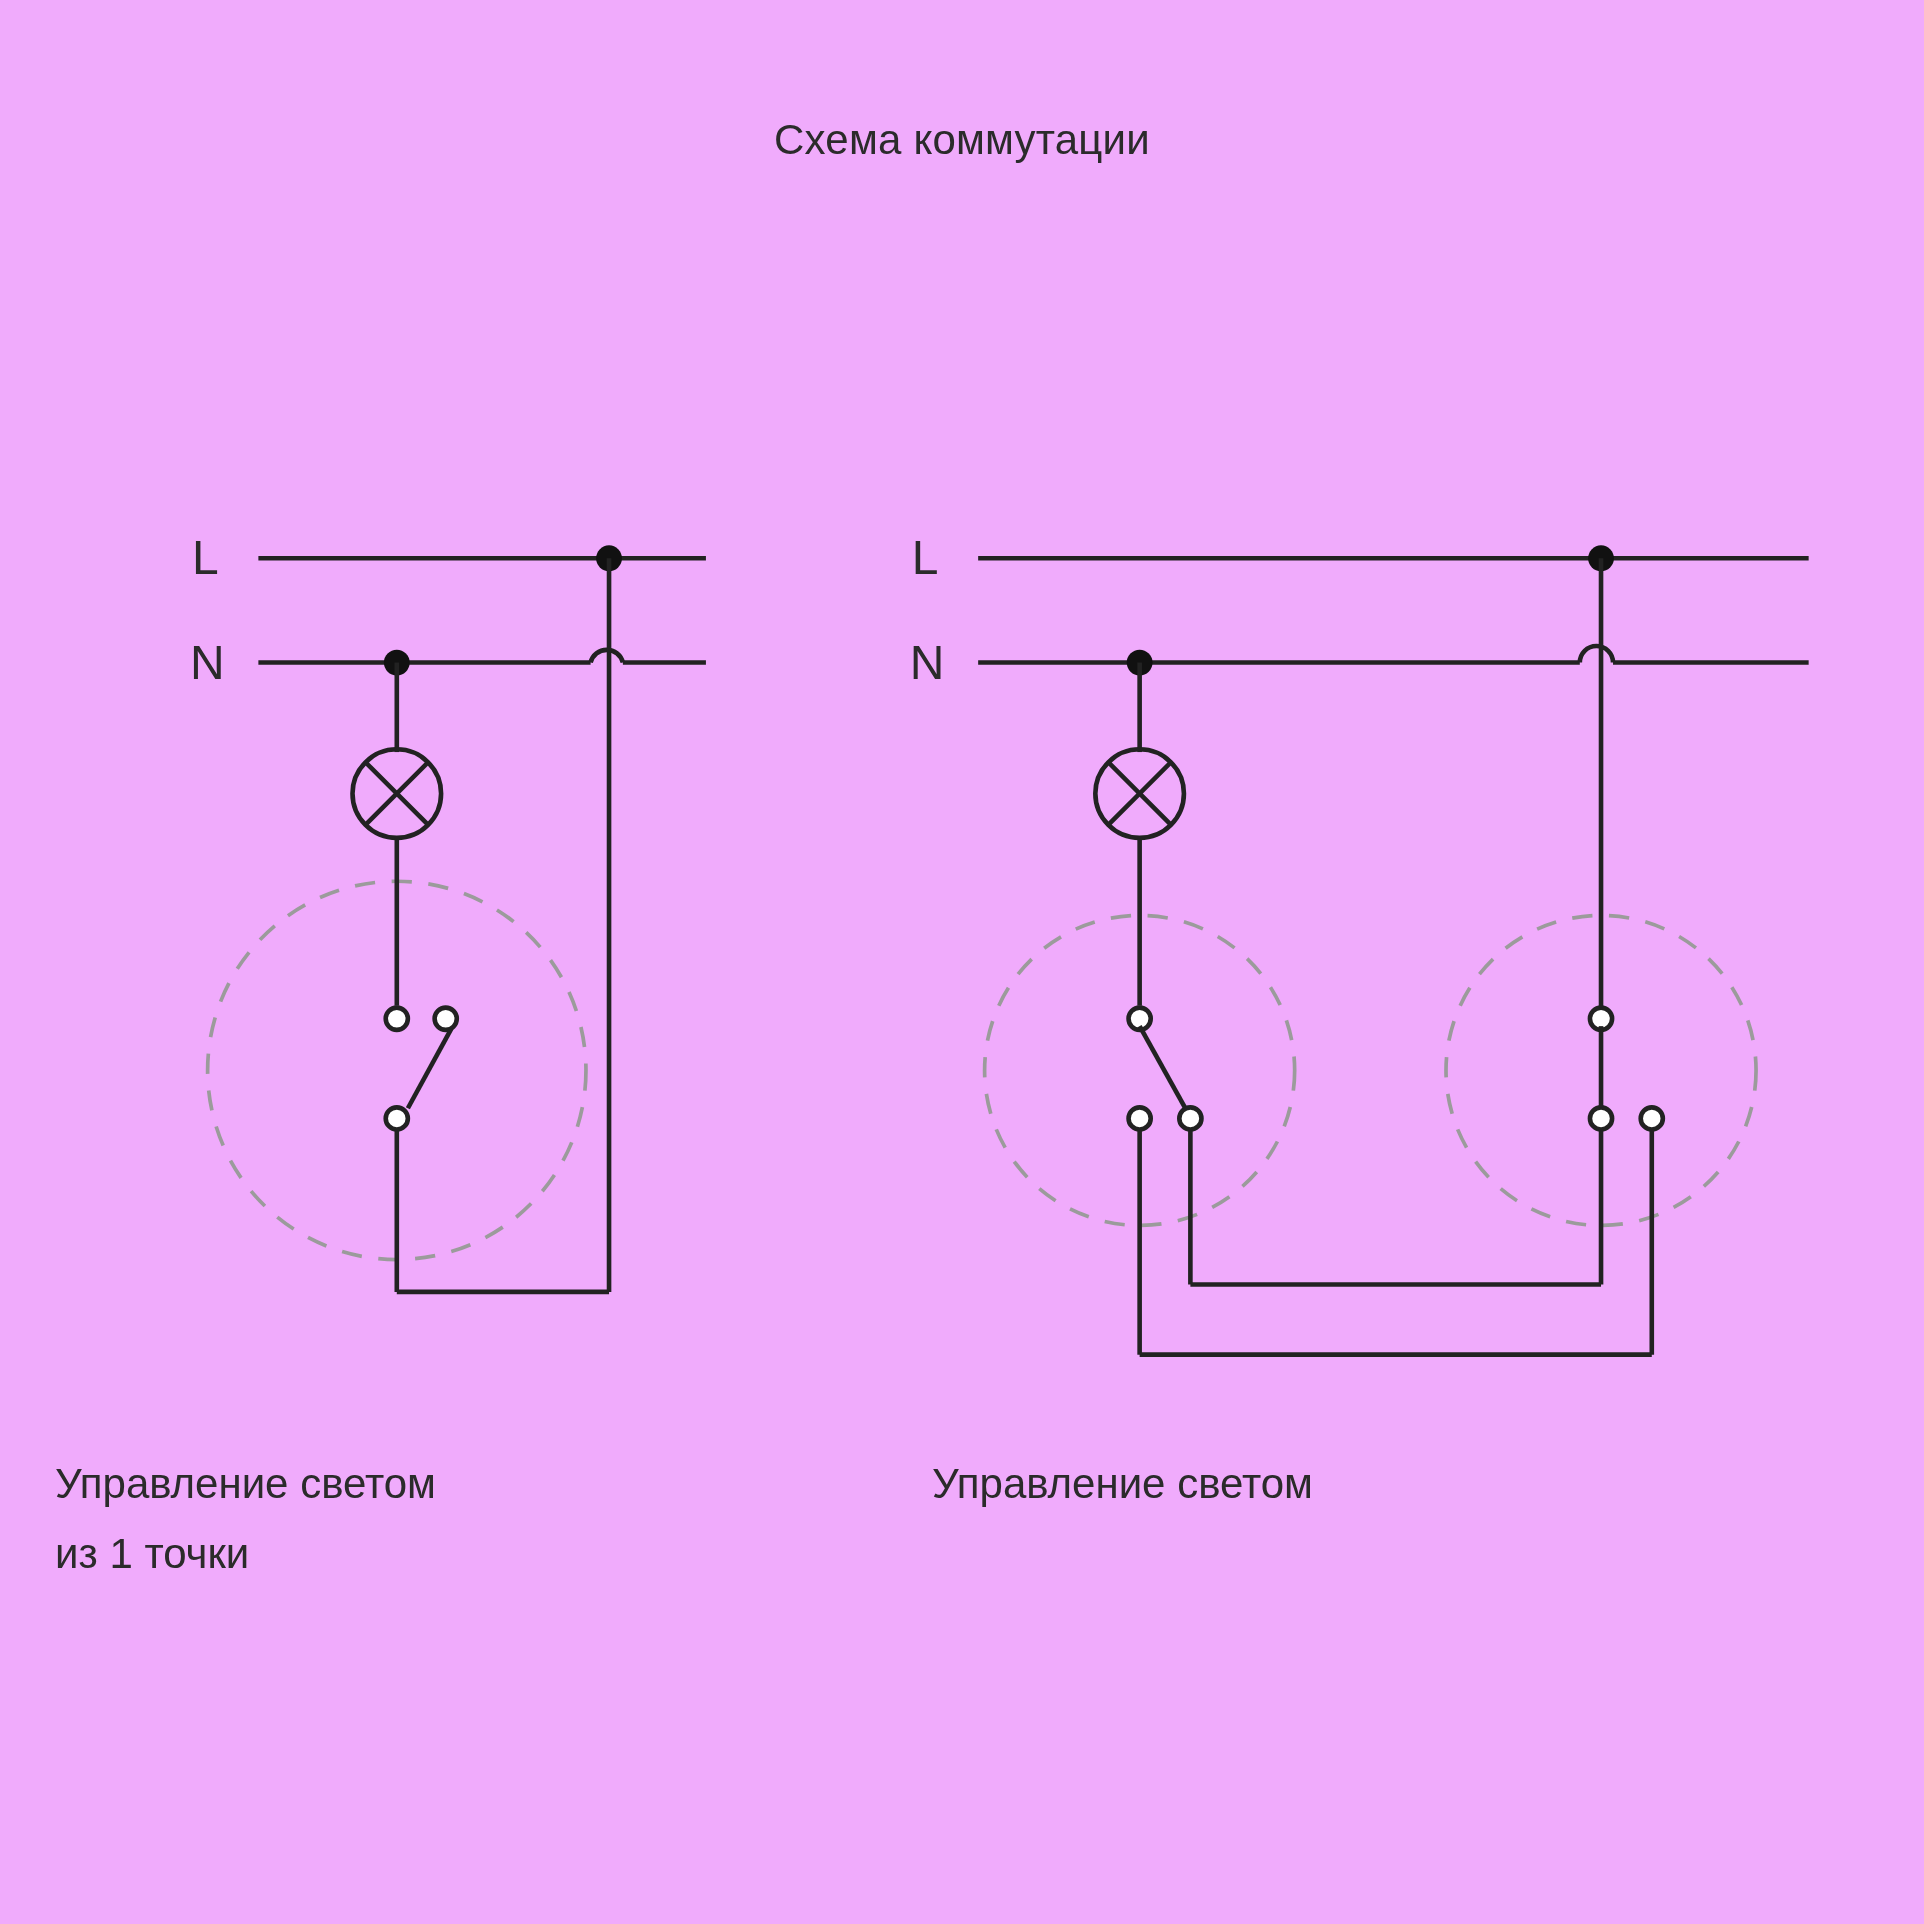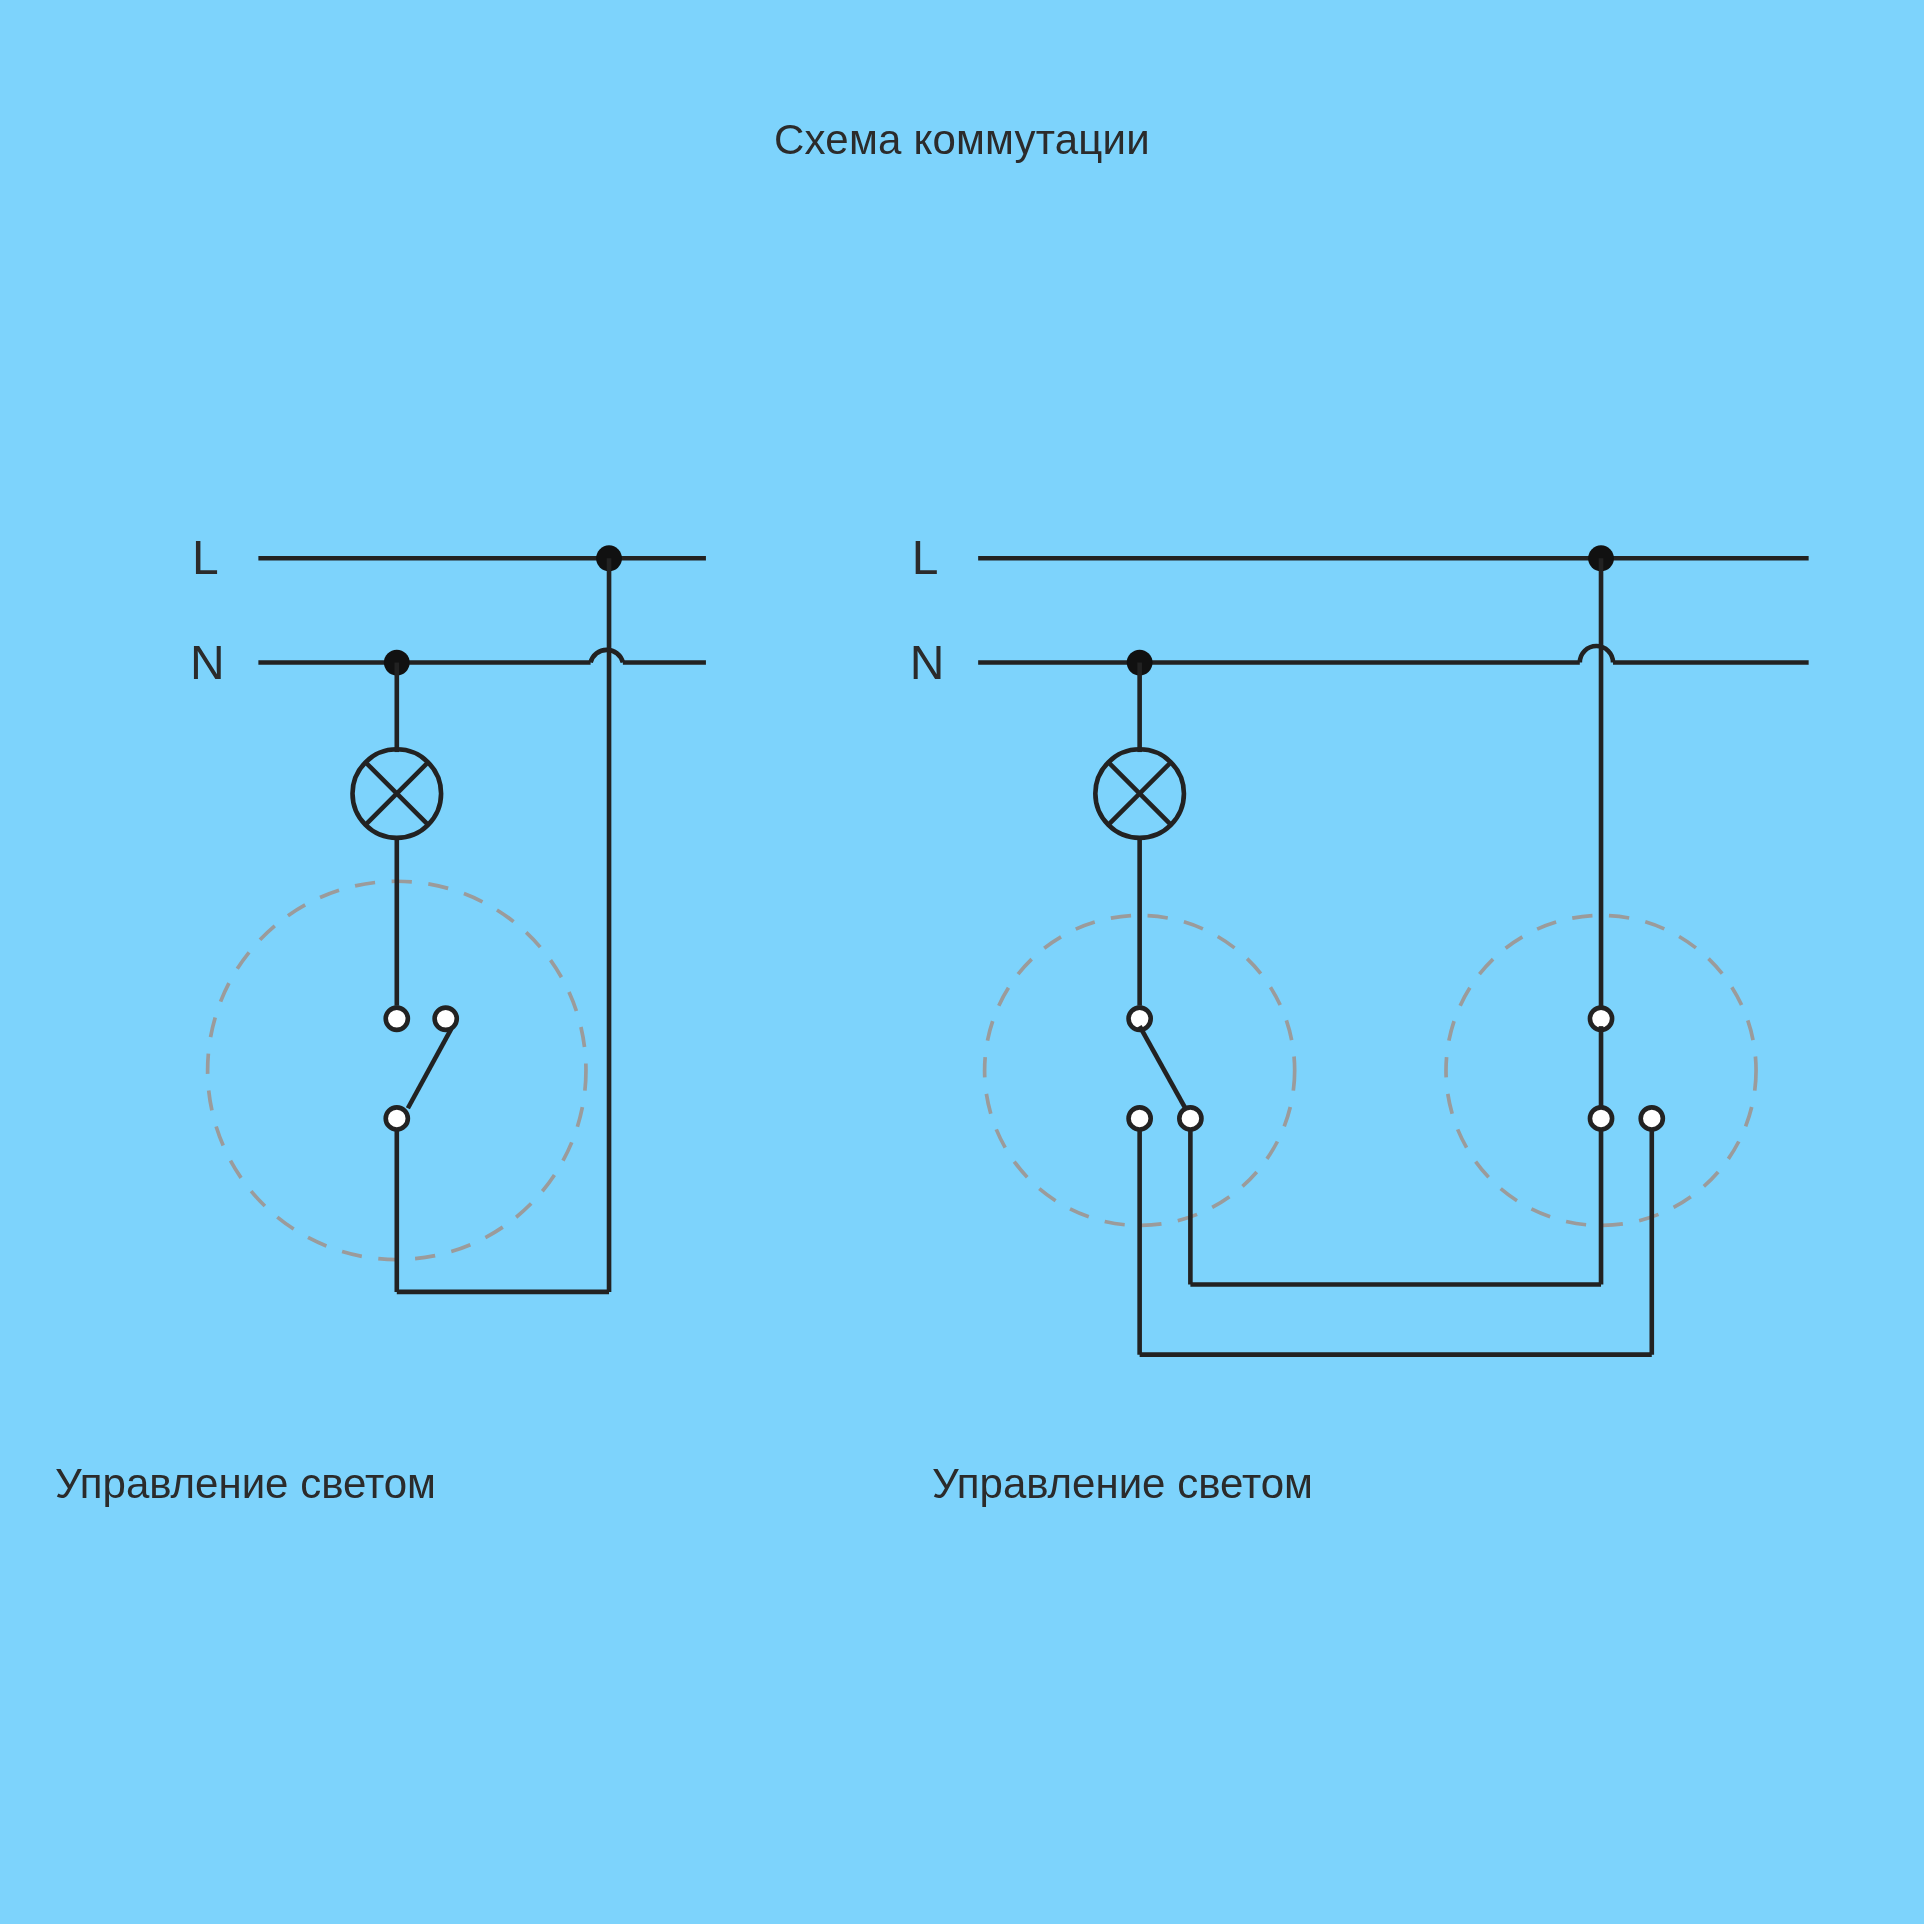--- a/index.html
+++ b/index.html
@@ -11,21 +11,21 @@
     width: 1924px;
     height: 1924px;
     font-family: "Liberation Sans", sans-serif;
     color: #222222;
     overflow: hidden;
   }
   #page {
     position: relative;
     width: 1924px;
     height: 1924px;
-    background: #7dd3fc;
+    background: #f0abfc;
   }
   .title-block {
     position: absolute;
     left: 0;
     top: 102px;
     width: 1924px;
     text-align: center;
   }
   .title-line {
     font-size: 42px;
@@ -174,20 +174,21 @@
       <line class="wire" x1="1290" y1="1392" x2="1735" y2="1392"></line>
       <line class="wire" x1="1735" y1="1224" x2="1735" y2="1392"></line>
 
       <text class="rail-label" x="988" y="622">L</text>
       <text class="rail-label" x="986" y="736">N</text>
     </g>
   </svg>
 
   <div class="caption" id="caption-left">
     <div>Управление светом</div>
+    <div>из 1 точки</div>
   </div>
 
   <div class="caption" id="caption-right">
     <div>Управление светом</div>
   </div>
 
 </div>
 
 
 </body></html>

